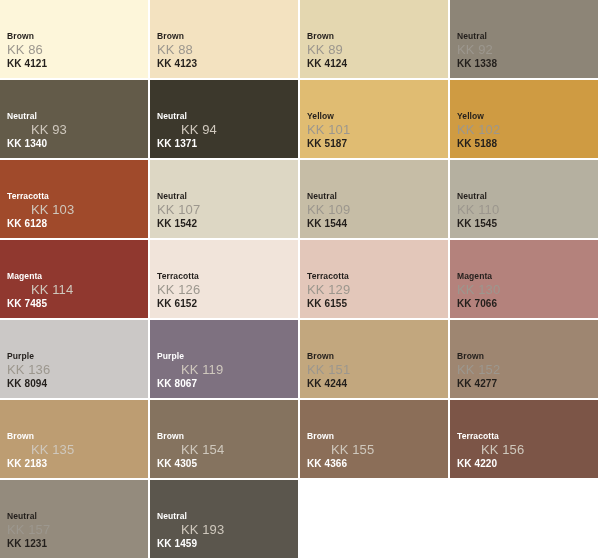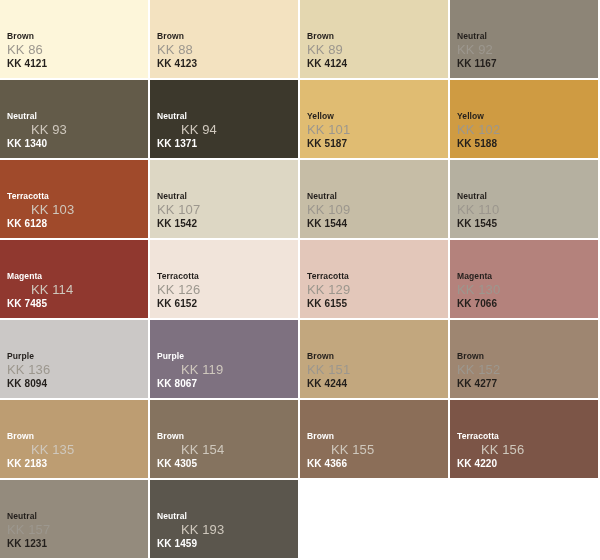--- a/index.html
+++ b/index.html
@@ -89,21 +89,21 @@
       <div class="swatch-labels">
         <div class="swatch-name">Brown</div>
         <div class="swatch-code-light">KK 89</div>
         <div class="swatch-code-bold">KK 4124</div>
       </div>
     </div>
     <div class="swatch txt-dark" style="background: rgb(141, 133, 119);">
       <div class="swatch-labels">
         <div class="swatch-name">Neutral</div>
         <div class="swatch-code-light">KK 92</div>
-        <div class="swatch-code-bold">KK 1167</div>
+        <div class="swatch-code-bold">KK 1338</div>
       </div>
     </div>
     <div class="swatch txt-light" style="background: rgb(99, 91, 73);">
       <div class="swatch-labels">
         <div class="swatch-name">Neutral</div>
         <div class="swatch-code-light">KK 93</div>
         <div class="swatch-code-bold">KK 1340</div>
       </div>
     </div>
     <div class="swatch txt-light" style="background: rgb(60, 56, 44);">

